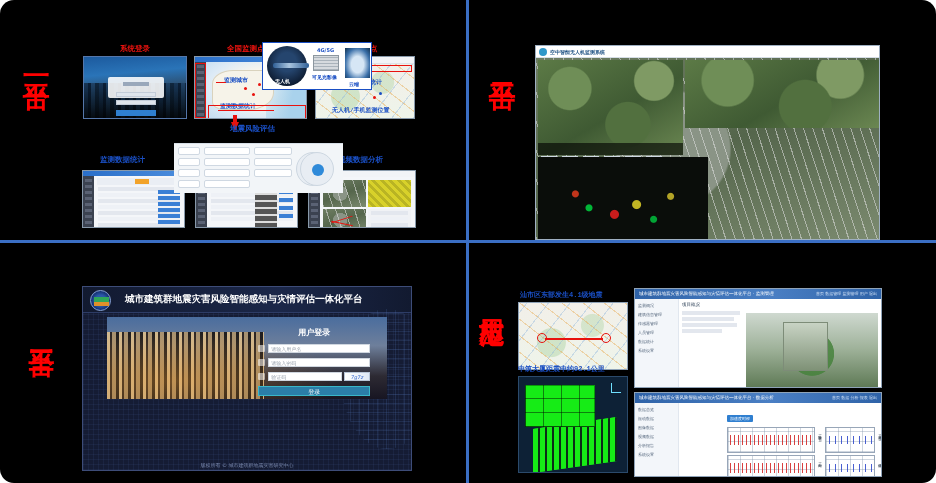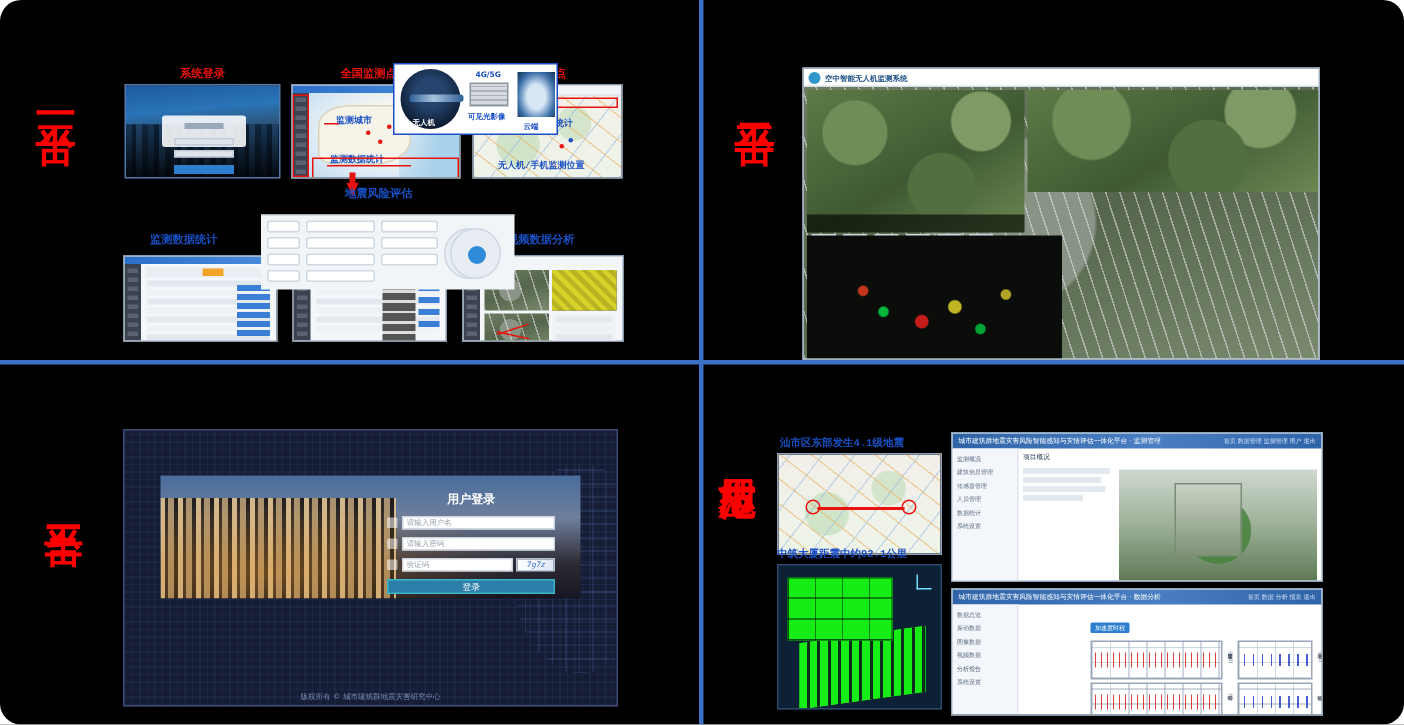--- a/index.html
+++ b/index.html
@@ -670,20 +670,27 @@
       <div class="hub"></div>
     </div>
   </div>
 
   <div class="quad" id="quad-bl"></div>
 
   <div class="vlabel" id="vlabel-3">平台三</div>
 
   <div id="p3-frame">
     <div class="p3-dots"></div>
+    <div class="p3-header">
+      <div class="p3-logo">
+        <div class="lg1"></div>
+        <div class="lg2"></div>
+      </div>
+      <div class="p3-title">城市建筑群地震灾害风险智能感知与灾情评估一体化平台</div>
+    </div>
     <div class="p3-globe"></div>
     <div class="p3-main">
       <div class="towers"></div>
       <div class="glow"></div>
       <div class="p3-login">
         <div class="lt">用户登录</div>
         <div class="lrow">
           <div class="ic"></div>
           <div class="inp">请输入用户名</div>
         </div>

